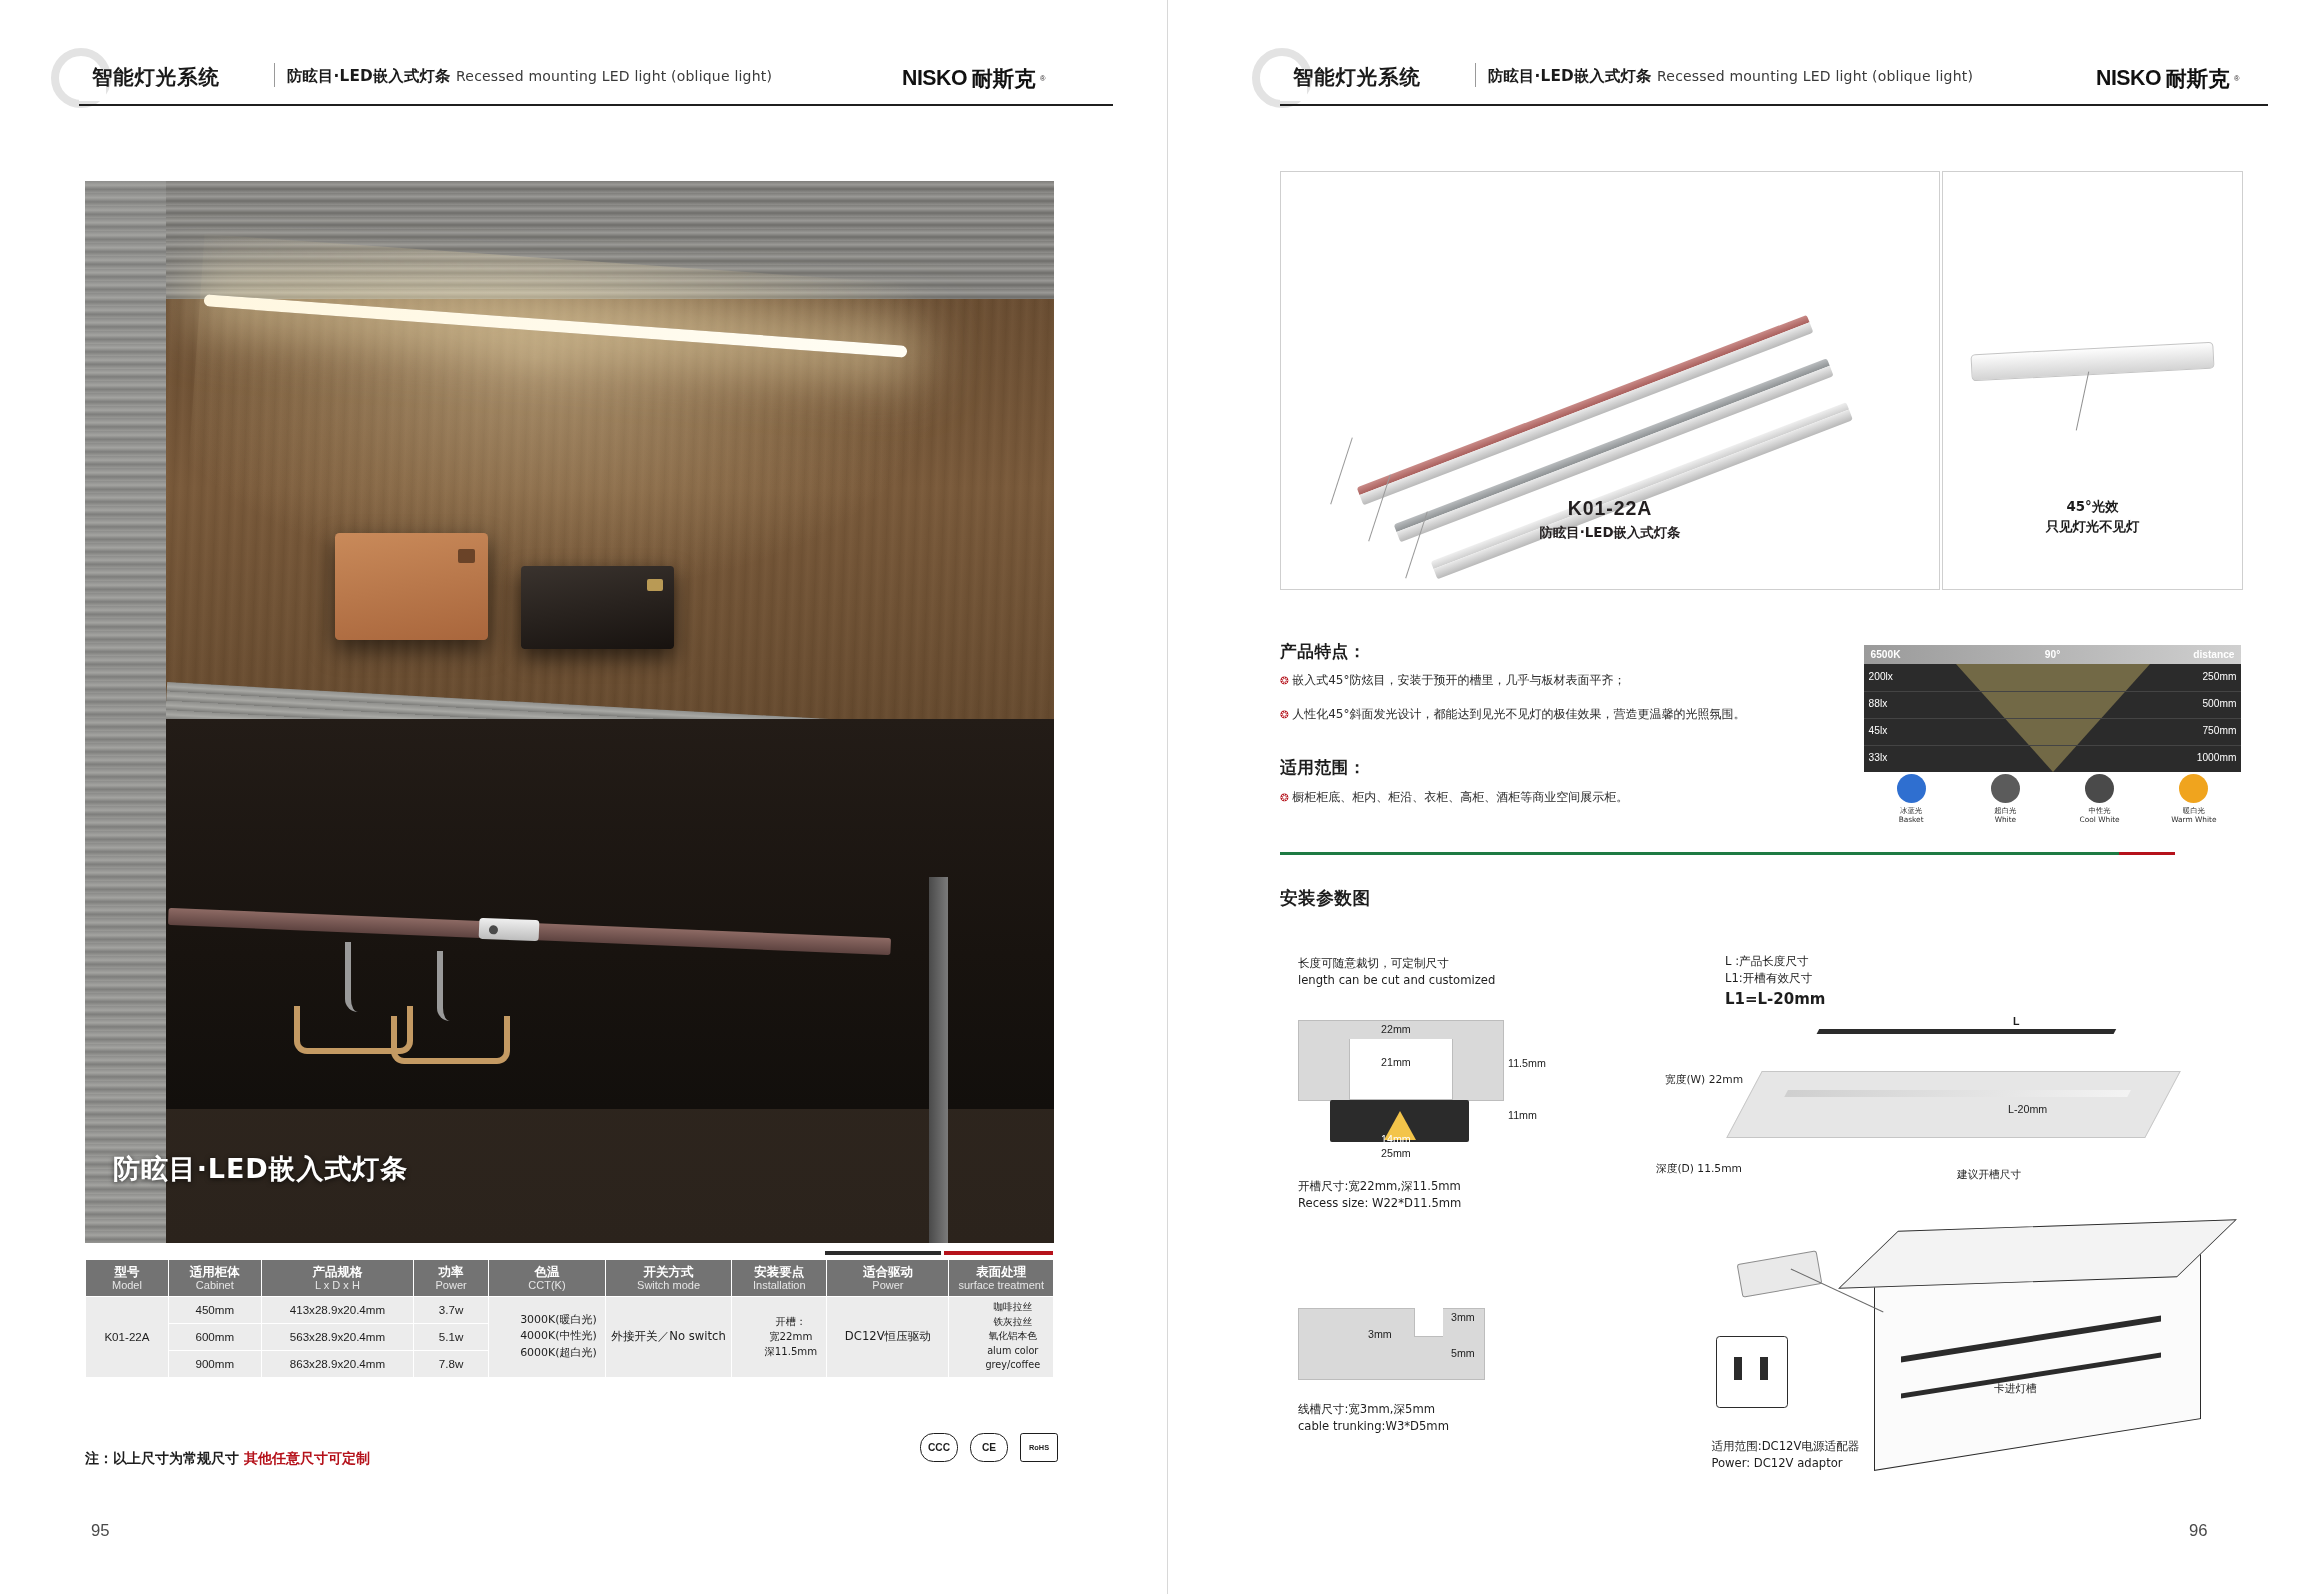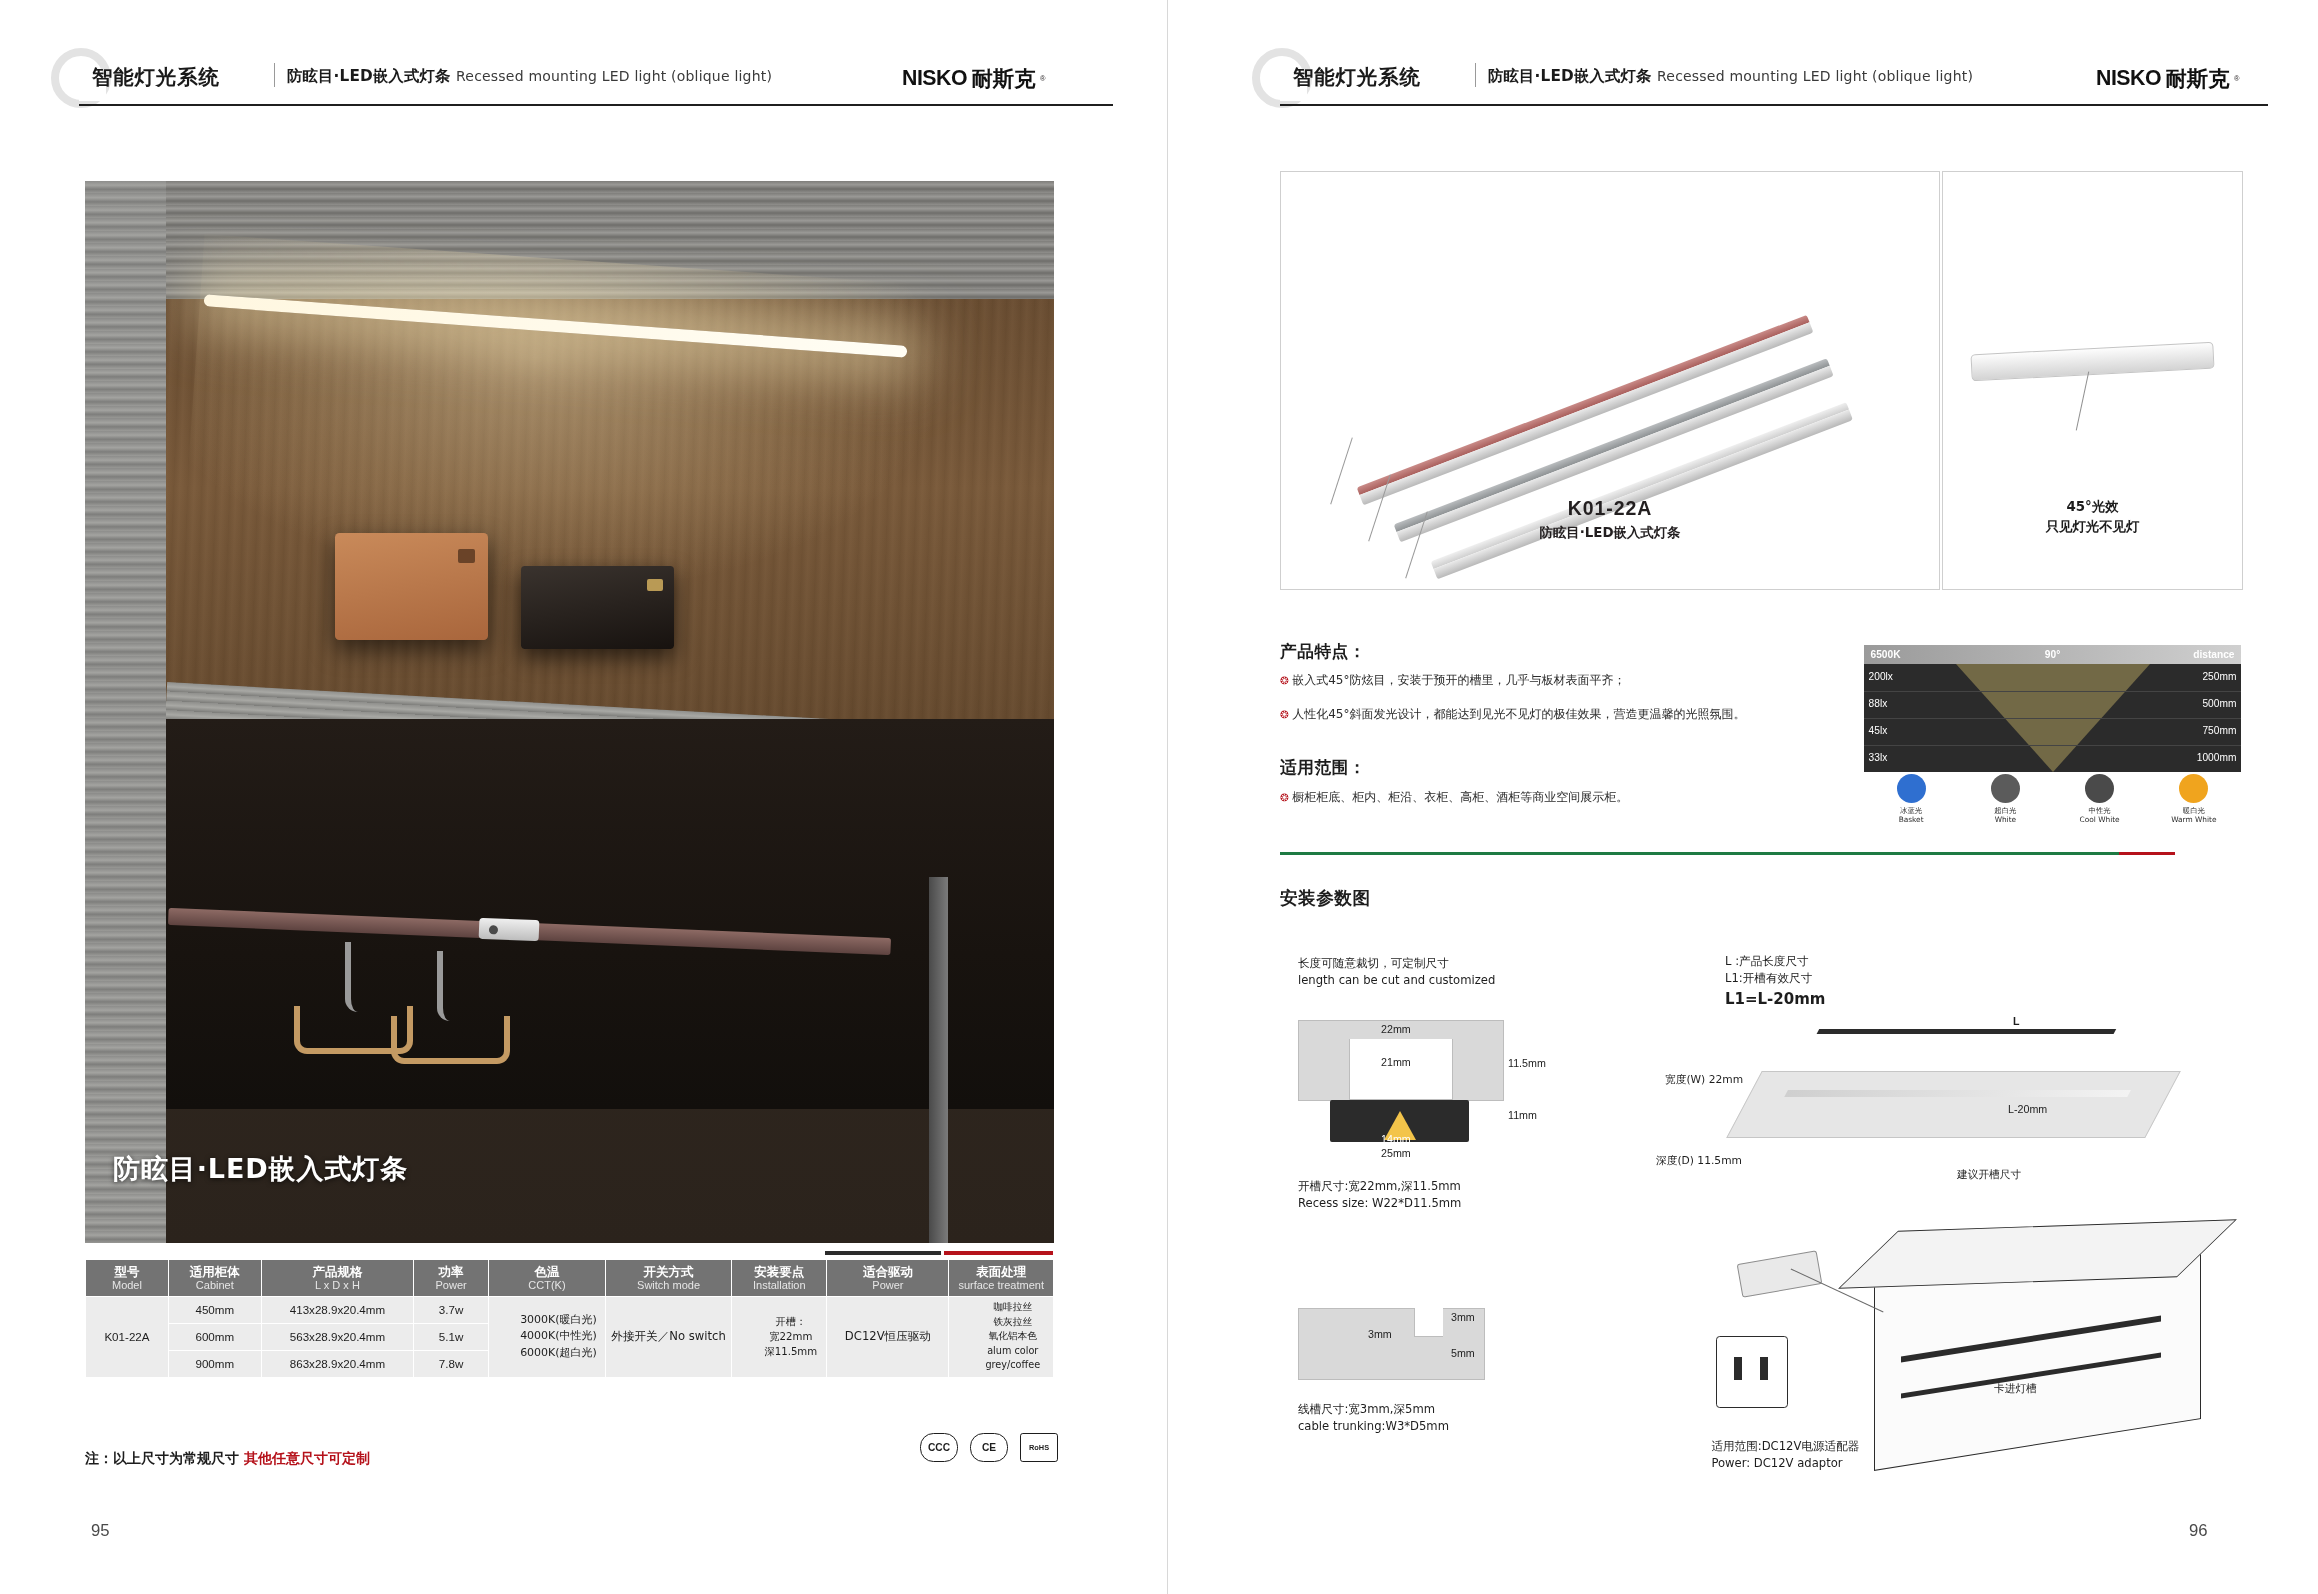--- a/index.html
+++ b/index.html
@@ -419,21 +419,21 @@
 
   <div class="persp" style="left:1716px;top:1020px;width:510px;height:176px;">
     <div style="position:absolute;left:28px;top:51px;width:417px;height:65px;background:#e6e6e6;border:0.9px solid #c6c6c6;
        transform:skewX(-28deg);"></div>
     <div style="position:absolute;left:70px;top:70px;width:343px;height:7.4px;background:linear-gradient(90deg,#cfcfcf,#f3f3f3);
        transform:skewX(-28deg);"></div>
     <div style="position:absolute;left:102px;top:9.3px;width:297px;height:4.6px;background:#2b2b2b;transform:skewX(-28deg);"></div>
     <div class="dimtxt" style="left:297px;top:-4.6px;font-weight:bold;">L</div>
     <div class="dimtxt" style="left:260px;top:83px;margin-left:32px;">L-20mm</div>
     <div class="dimtxt cn" style="left:-51px;top:53px;">宽度(W) 22mm</div>
-    <div class="dimtxt cn" style="left:-60px;top:134px;">深度(D) 11.5mm</div>
+    <div class="dimtxt cn" style="left:-60px;top:142px;">深度(D) 11.5mm</div>
     <div class="dimtxt cn" style="left:241px;top:148px;">建议开槽尺寸</div>
   </div>
 
   <div class="persp" style="left:1716px;top:1220px;width:524px;height:288px;">
     <div style="position:absolute;left:158px;top:28px;width:325px;height:195px;border:1.4px solid #2b2b2b;
        background:#fbfbfb;transform:skewY(-9deg);"></div>
     <div style="position:absolute;left:158px;top:4.6px;width:325px;height:56px;border:1.4px solid #2b2b2b;background:#f3f3f3;
        transform:skewX(-46deg) skewY(-2deg);"></div>
     <div style="position:absolute;left:185px;top:116px;width:260px;height:5.6px;background:#2b2b2b;transform:skewY(-9deg);"></div>
     <div style="position:absolute;left:185px;top:153px;width:260px;height:4.6px;background:#2b2b2b;transform:skewY(-9deg);"></div>

